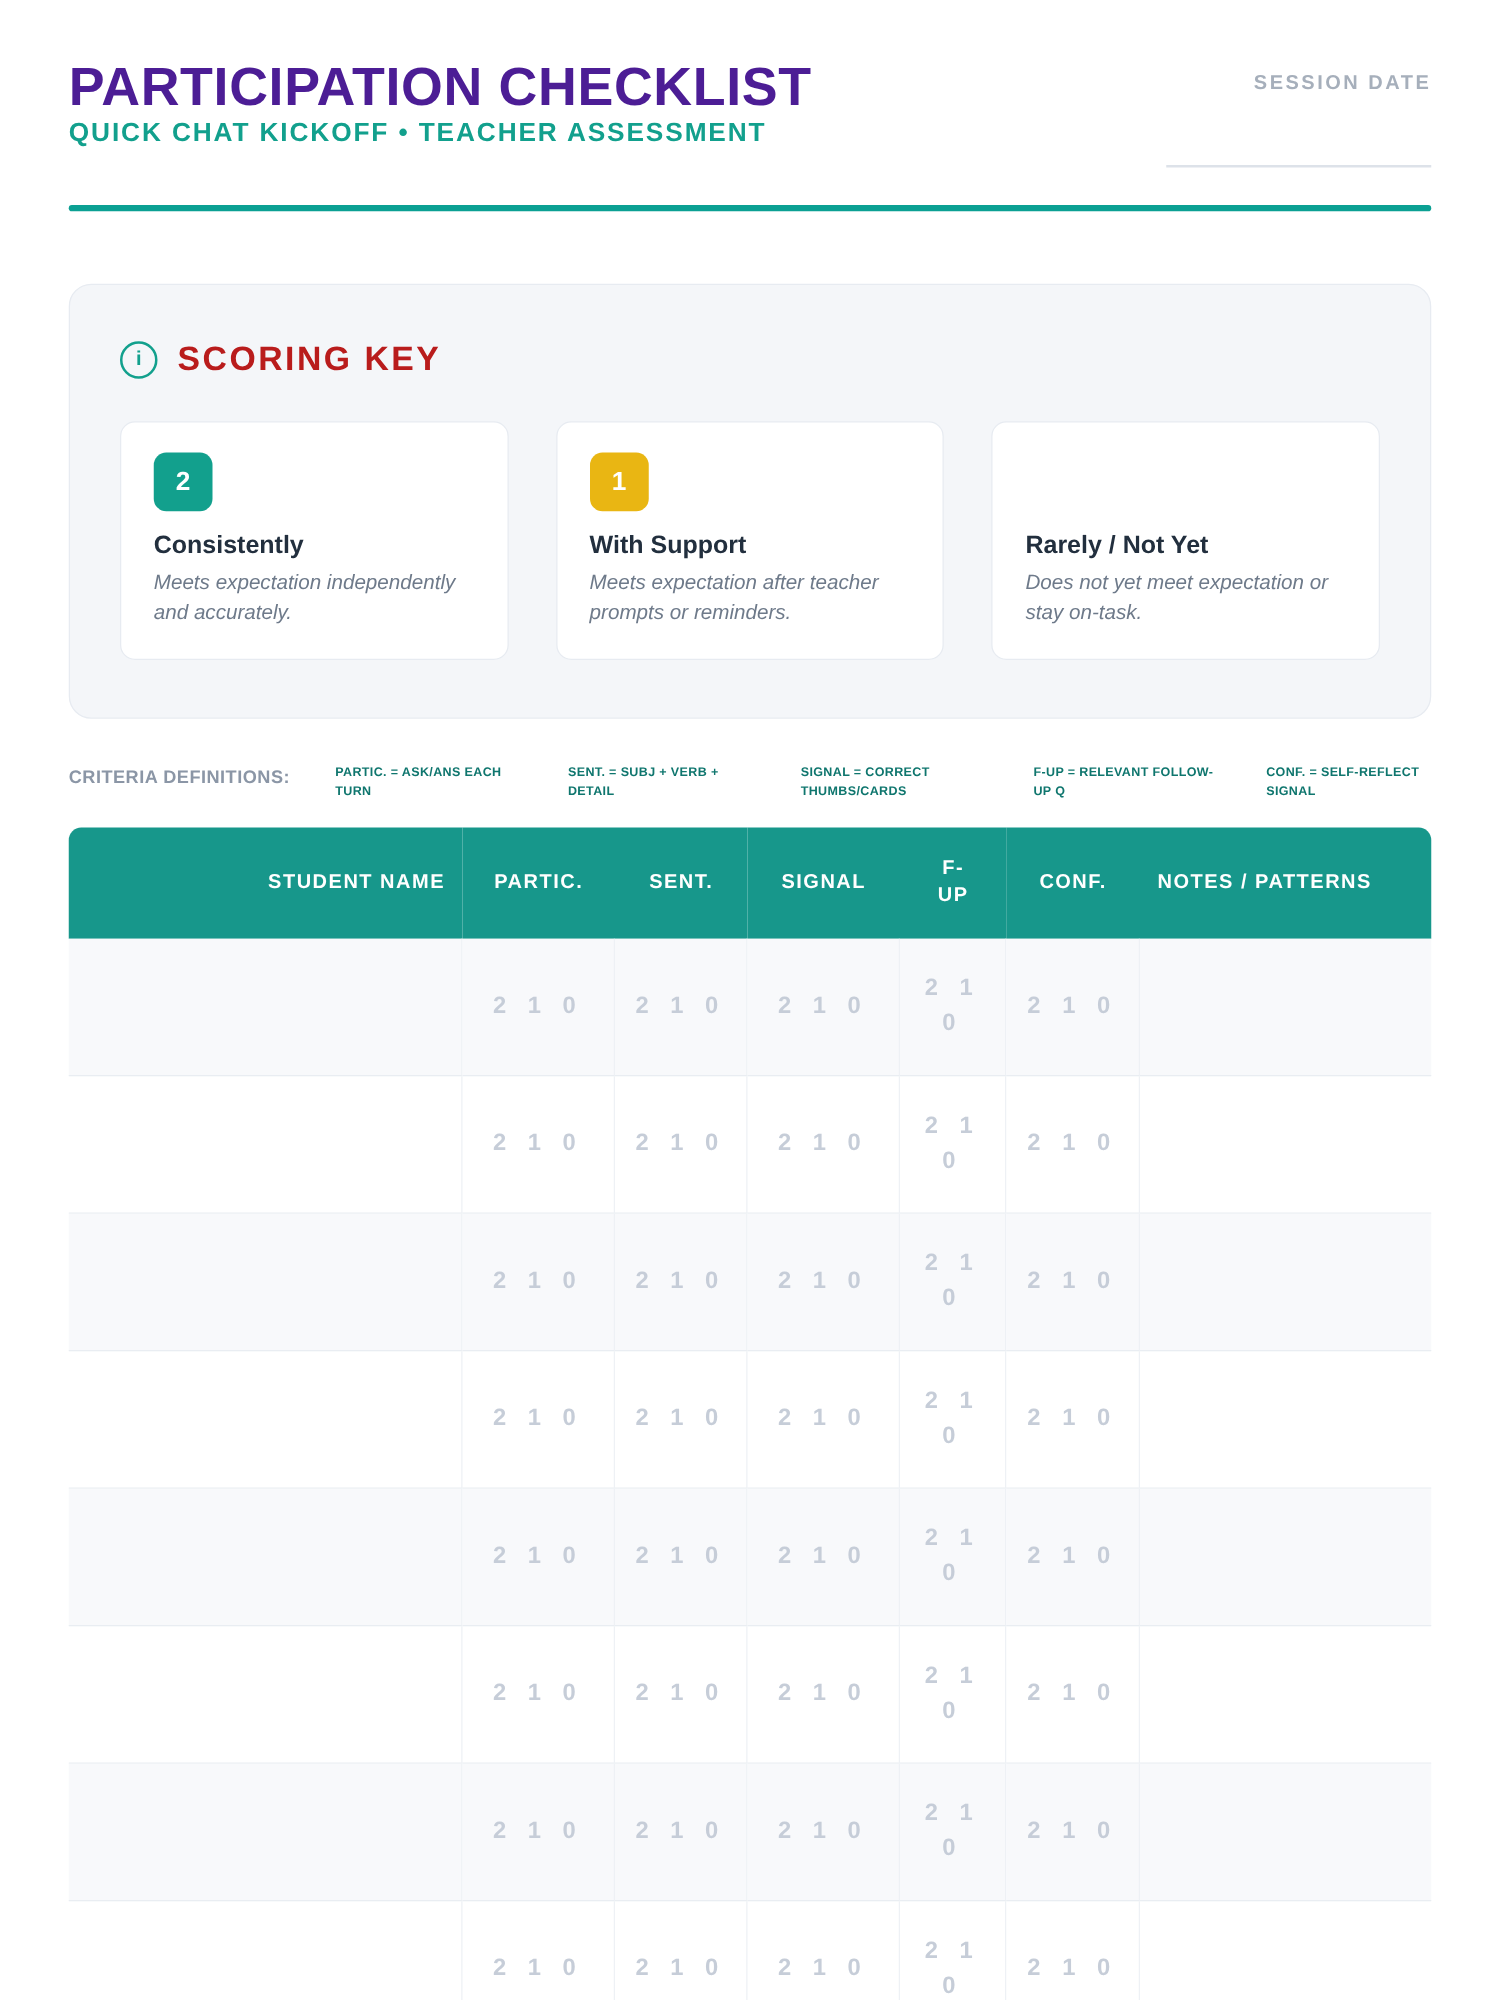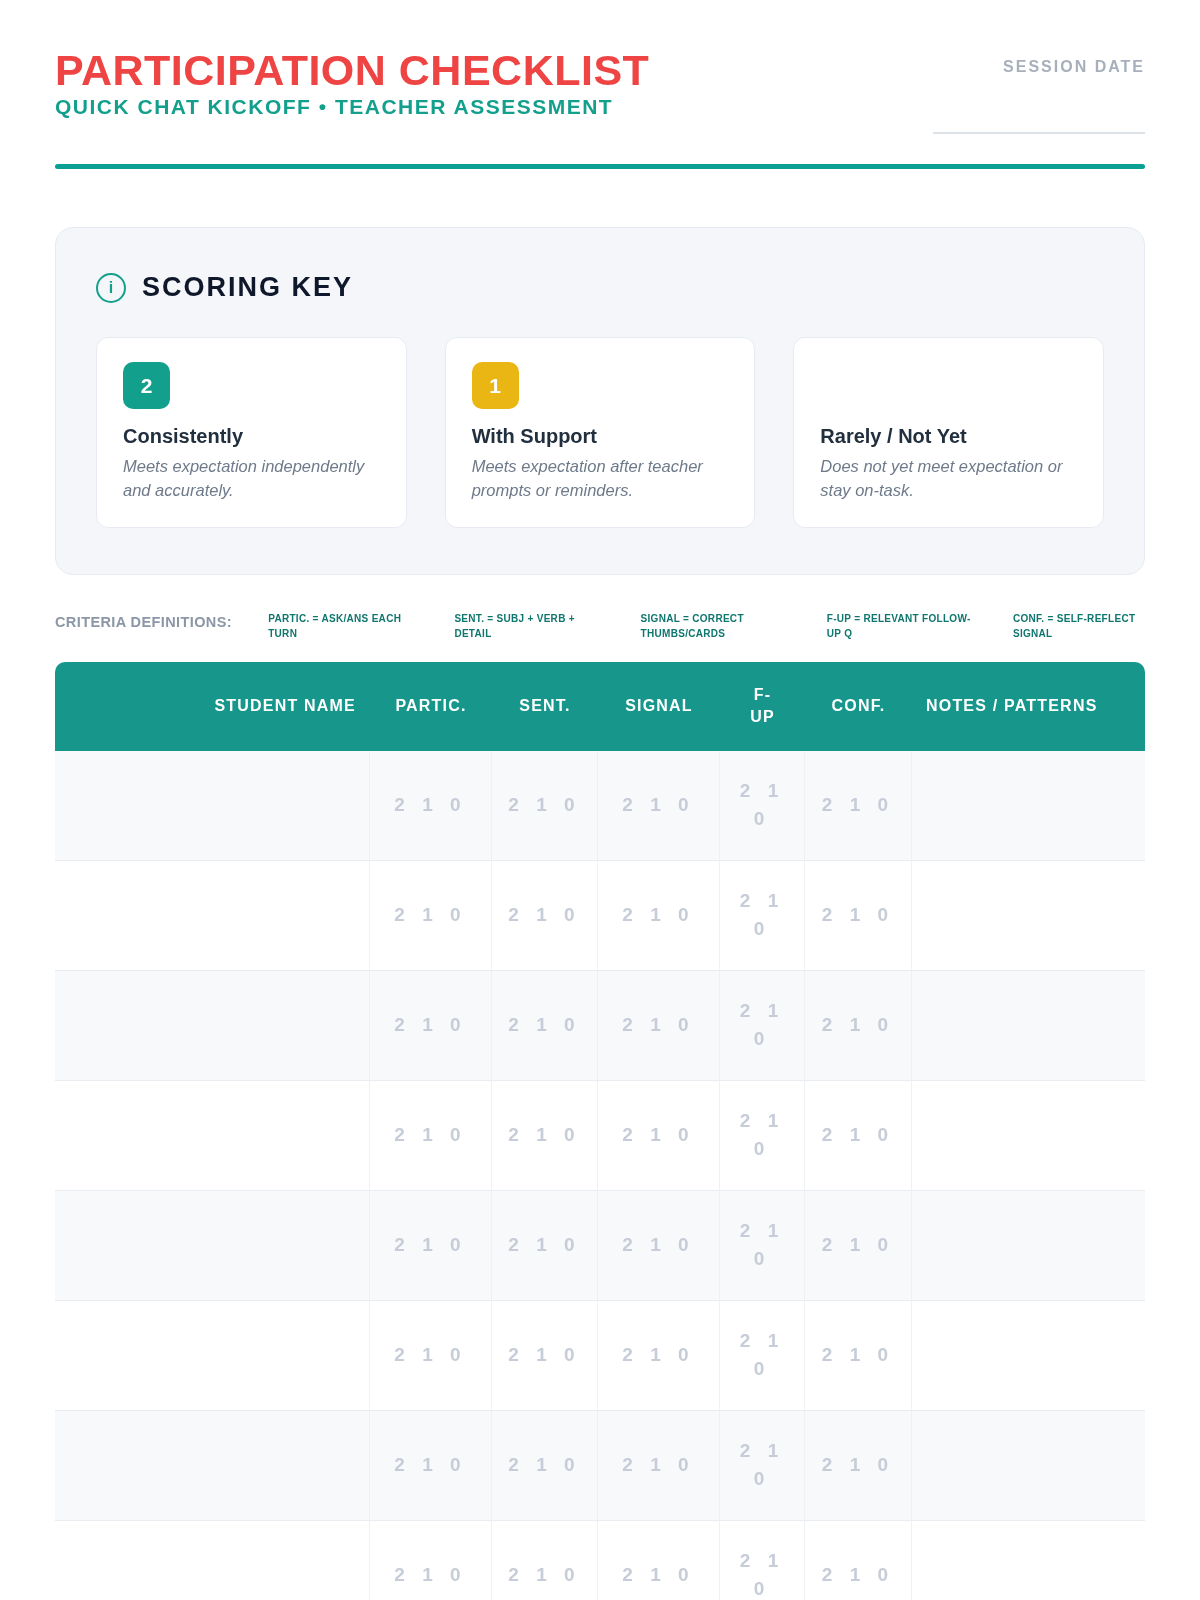--- a/index.html
+++ b/index.html
@@ -2,35 +2,35 @@
 <html><head>
 <meta charset="utf-8">
 <style>
   * { box-sizing: border-box; margin: 0; padding: 0; }
   html, body { width: 1200px; height: 1600px; overflow: hidden; background: #ffffff;
     font-family: "Liberation Sans", sans-serif; }
   .page { padding: 46px 55px 0 55px; }
 
   
   .header-row { display: flex; justify-content: space-between; align-items: flex-start; }
-  .page-title { font-size: 43px; font-weight: bold; color: #ef4444; letter-spacing: 0.5px; }
+  .page-title { font-size: 43px; font-weight: bold; color: #4c1d95; letter-spacing: 0.5px; }
   .session-block { display: flex; flex-direction: column; align-items: flex-end; padding-top: 12px; }
   .session-label { font-size: 16px; font-weight: bold; color: #a6afbb; letter-spacing: 2px; }
   .session-line { width: 212px; height: 0; border-bottom: 2px solid #dde2e9; margin-top: 56px; }
   .page-subtitle { font-size: 21px; font-weight: bold; color: #12a08d; letter-spacing: 1.5px; }
   .divider { margin-top: 30px; height: 5px; background: #0ba093; border-radius: 3px; }
 
   
   .scoring-card { margin-top: 58px; background: #f4f6f9; border: 1px solid #e7ebf1;
     border-radius: 18px; padding: 44px 40px 46px 40px; }
   .key-header { display: flex; align-items: center; gap: 16px; }
   .info-icon { width: 30px; height: 30px; border: 2.5px solid #12a08d; border-radius: 50%;
     color: #12a08d; font-weight: bold; font-size: 16px; display: flex; align-items: center;
     justify-content: center; }
-  .key-title { font-size: 27px; font-weight: bold; color: #0f172a; letter-spacing: 2px; }
+  .key-title { font-size: 27px; font-weight: bold; color: #b91c1c; letter-spacing: 2px; }
   .key-cards { display: flex; gap: 38px; margin-top: 34px; }
   .key-item { flex: 1; background: #ffffff; border: 1px solid #e7ebf1; border-radius: 12px;
     padding: 24px 26px; min-height: 178px; }
   .badge { width: 47px; height: 47px; border-radius: 10px; display: flex; align-items: center;
     justify-content: center; color: #ffffff; font-size: 21px; font-weight: bold; margin-bottom: 16px; }
   .badge-2 { background: #12a08d; }
   .badge-1 { background: #e9b613; }
   .badge-0 { visibility: hidden; }
   .key-item-title { font-size: 20px; font-weight: bold; color: #222f3e; }
   .key-item-desc { font-size: 16.5px; color: #6e7a8a; margin-top: 7px; line-height: 1.45; font-style: italic; }

